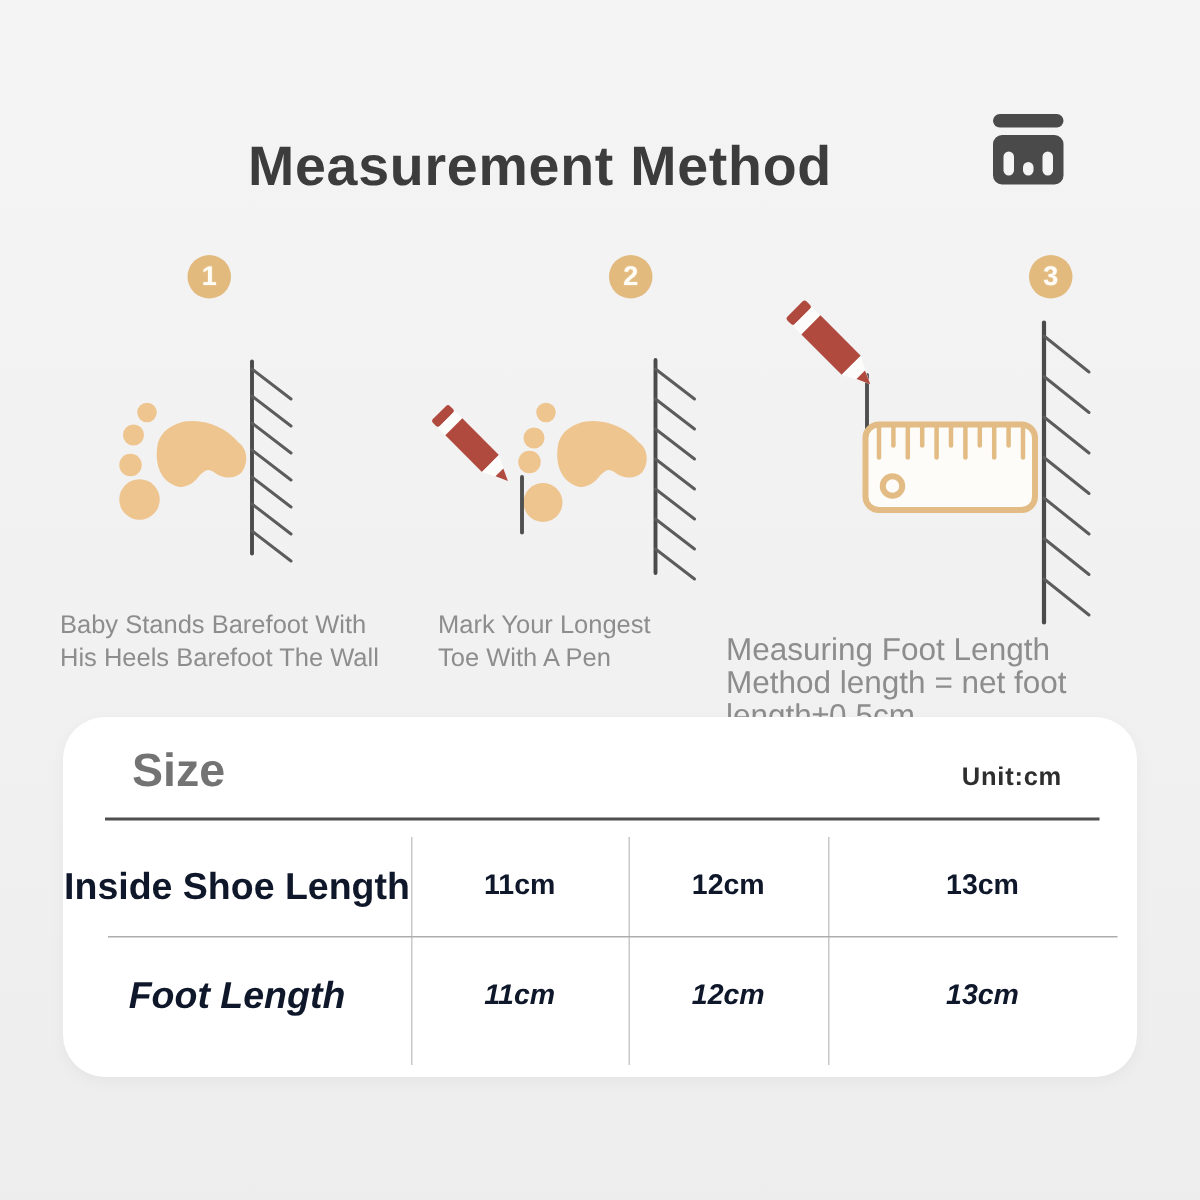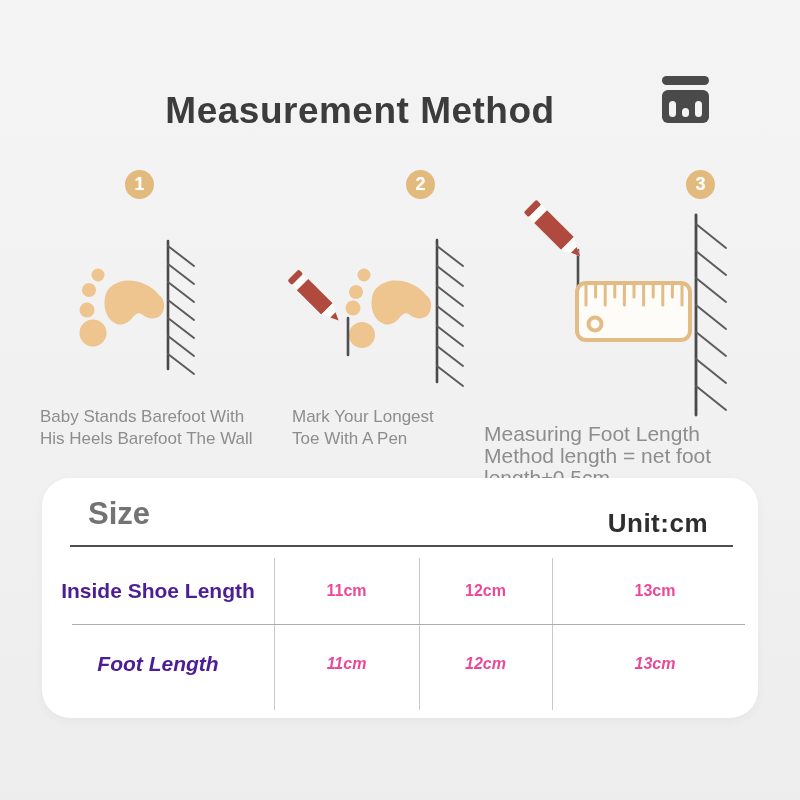--- a/index.html
+++ b/index.html
@@ -59,42 +59,42 @@
     width: 716px; height: 240px;
     background: #ffffff; border-radius: 28px;
     box-shadow: 0 3px 10px rgba(0,0,0,0.04);
   }
   .card .size-title {
     position: absolute; left: 46px; top: 18px;
     font-size: 31px; font-weight: 700; color: #737373;
   }
   .card .unit {
     position: absolute; right: 50px; top: 30px;
-    font-size: 26px; font-weight: 700; color: #2e2e2e; letter-spacing: 0.5px;
+    font-size: 17px; font-weight: 700; color: #2e2e2e; letter-spacing: 0.5px;
   }
   .card .hr-dark {
     position: absolute; left: 28px; top: 67px;
     width: 663px; height: 2px; background: #4f4f4f;
   }
   .card .vline {
     position: absolute; top: 80px; width: 1px; height: 152px; background: #c8c8c8;
   }
   .card .v1 { left: 232px; } .card .v2 { left: 377px; } .card .v3 { left: 510px; }
   .card .row-divider {
     position: absolute; left: 30px; top: 146px; width: 673px; height: 1px; background: #adadad;
   }
   .trow {
     position: absolute; left: 0; width: 716px;
     display: grid; grid-template-columns: 232px 145px 133px 206px;
     align-items: center;
   }
   .trow1 { top: 80px;  height: 66px; }
   .trow2 { top: 147px; height: 78px; font-style: italic; }
-  .trow .rlabel { text-align: center; font-size: 21px; font-weight: 700; color: #4c1d95; }
-  .trow .rval   { text-align: center; font-size: 16px; font-weight: 600; color: #ec4899; }
+  .trow .rlabel { text-align: center; font-size: 25px; font-weight: 700; color: #0f172a; }
+  .trow .rval   { text-align: center; font-size: 19px; font-weight: 600; color: #0f172a; }
 </style>
 </head>
 <body>
 
 <div class="screen">
 
   <div class="title">Measurement Method</div>
   <div class="ruler-app-icon">
     <div class="bar"></div>
     <div class="body">

